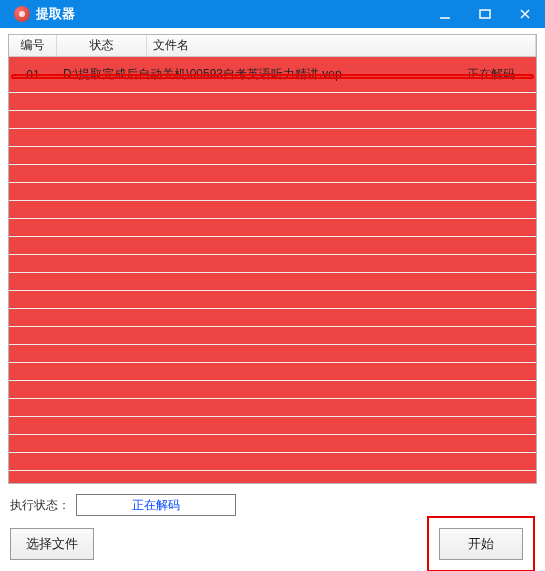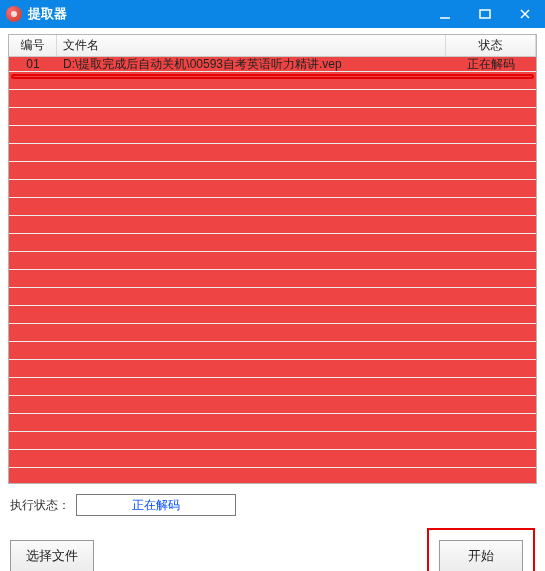--- a/index.html
+++ b/index.html
@@ -1,40 +1,40 @@
 <!DOCTYPE html>
 <html><head>
 <meta charset="utf-8">
 <style>
 * { box-sizing: border-box; margin: 0; padding: 0; }
 body { font-family: "Microsoft YaHei", "SimSun", sans-serif; font-size: 12px; background: #fff; width: 545px; height: 571px; overflow: hidden; }
-.titlebar { background: #0b86e7; height: 28px; display: flex; align-items: center; color: #fff; padding-left: 6px; }
+.titlebar { background: #0b86e7; height: 28px; display: flex; align-items: center; color: #fff; padding-left: 14px; }
 .titlebar .app-icon { width: 16px; height: 16px; border-radius: 50%; background: radial-gradient(circle at 30% 30%, #ff6b6b, #c0392b); margin-right: 6px; display: flex; align-items: center; justify-content: center; }
 .titlebar .app-icon svg { width: 10px; height: 10px; }
 .titlebar .title { font-size: 13px; font-weight: bold; flex: 0 0 auto; }
 .titlebar .spacer { flex: 1; }
 .titlebar .winbtn { width: 40px; height: 28px; display: flex; align-items: center; justify-content: center; cursor: pointer; }
 .titlebar .winbtn svg { stroke: #fff; stroke-width: 1.5; fill: none; }
 .content { padding: 6px 8px 8px 8px; }
 .grid-wrap { border: 1px solid #b5b5b5; height: 450px; background: #ef4444; overflow: hidden; }
 .grid-header { display: flex; background: linear-gradient(#fdfdfd,#f0f0f0); border-bottom: 1px solid #c9c9c9; height: 22px; align-items: center; }
 .grid-header .col { padding: 0 6px; border-right: 1px solid #d9d9d9; height: 100%; display: flex; align-items: center; color: #222; }
 .col-no { width: 48px; justify-content: center; }
 .col-file { flex: 1; }
 .col-status { width: 90px; justify-content: center; border-right: none; }
 .rows { position: relative; }
-.row { display: flex; height: 15px; align-items: center; border-bottom: 1px solid #ececec; }
+.row { display: flex; height: 36px; align-items: center; border-bottom: 1px solid #ececec; }
 .row .col { padding: 0 6px; }
 .cell-no { width: 48px; text-align: center; color: #222; }
 .cell-file { flex: 1; color: #222; overflow: hidden; white-space: nowrap; }
 .cell-status { width: 90px; text-align: center; color: #222; }
 .highlight-box { position: absolute; left: 2px; right: 2px; top: 17px; height: 5px; border: 2px solid #e60000; border-radius: 3px; pointer-events: none; }
 .empty-rows .row { height: 18px; }
 .footer { padding: 10px 2px 2px 2px; }
-.status-line { display: flex; align-items: center; margin-bottom: 12px; }
+.status-line { display: flex; align-items: center; }
 .status-label { color: #333; margin-right: 6px; }
 .status-box { border: 1px solid #7a7a7a; height: 22px; width: 160px; display: flex; align-items: center; justify-content: center; color: #0048ff; background: #fff; margin-right: 18px; }
 .check-wrap { display: flex; align-items: center; cursor: pointer; }
 .check-wrap .chk { width: 16px; height: 16px; border: 1px solid #7a7a7a; background: #fff; margin-right: 4px; }
 .button-row { display: flex; align-items: center; }
 .btn { border: 1px solid #9a9a9a; background: linear-gradient(#fafafa,#ececec); height: 32px; min-width: 84px; display: flex; align-items: center; justify-content: center; cursor: pointer; font-size: 13px; color: #222; }
 .btn-start-wrap { margin-left: auto; padding: 10px; border: 2px solid #e60000; }
 </style>
 </head>
 <body>
@@ -62,22 +62,22 @@
         <line x1="2" y1="2" x2="10" y2="10"></line>
         <line x1="10" y1="2" x2="2" y2="10"></line>
       </svg>
   </div>
 </div>
 
 <div class="content">
   <div class="grid-wrap">
     <div class="grid-header">
       <div class="col col-no">编号</div>
+      <div class="col col-status">状态</div>
       <div class="col col-file">文件名</div>
-      <div class="col col-status">状态</div>
     </div>
     <div class="rows">
       <div class="row">
         <div class="col cell-no">01</div>
         <div class="col cell-file">D:\提取完成后自动关机\00593自考英语听力精讲.vep</div>
         <div class="col cell-status">正在解码</div>
       </div>
       <div class="highlight-box"></div>
       <div class="empty-rows" id="empty-rows">
           <div class="row"></div>

